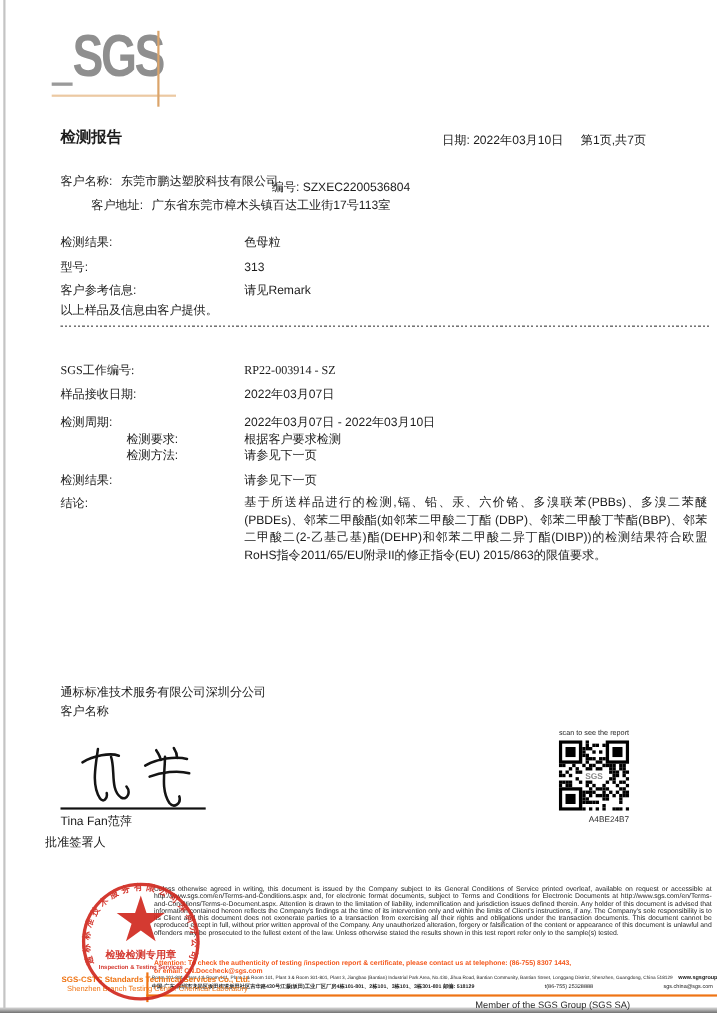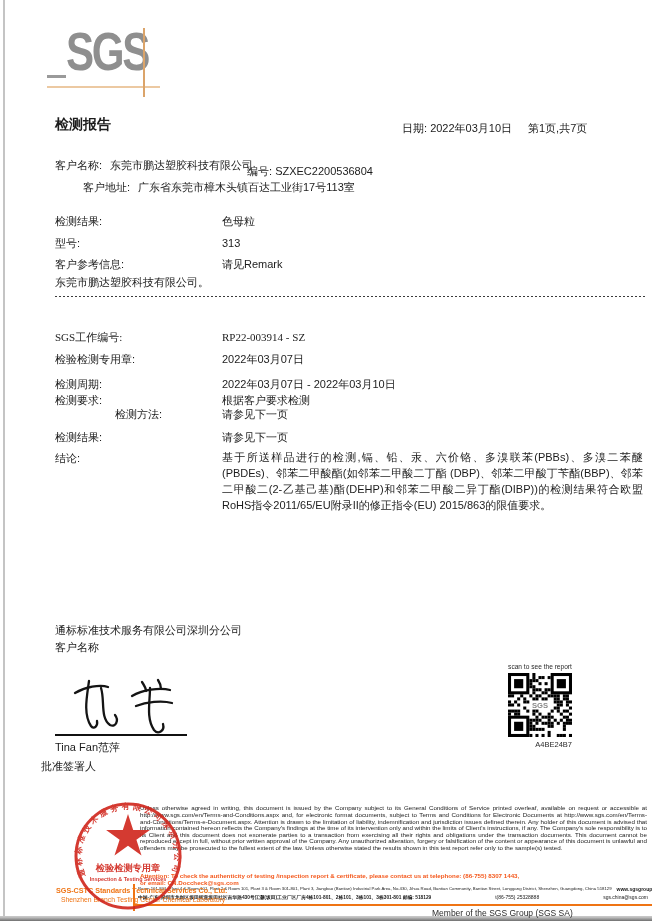--- a/index.html
+++ b/index.html
@@ -53,28 +53,28 @@
 <div class="abs fs11" style="left:247px;top:121px;white-space:nowrap;margin-top:43px;"><span>编号:</span> <span>SZXEC2200536804</span></div>
 <div class="abs fs11" style="left:402px;top:121px;white-space:nowrap;"><span>日期:</span> <span>2022年03月10日</span></div>
 <div class="abs fs11" style="left:528px;top:121px;white-space:nowrap;">第1页,共7页</div>
 
 <div class="row cust" style="top:158px;"><span class="lbl">客户名称:</span><span>东莞市鹏达塑胶科技有限公司</span></div>
 <div class="row cust" style="top:180px;margin-left:28px;"><span class="lbl">客户地址:</span><span>广东省东莞市樟木头镇百达工业街17号113室</span></div>
 
 <div class="row info" style="top:214px;"><span class="lbl">检测结果:</span><span>色母粒</span></div>
 <div class="row info" style="top:236px;"><span class="lbl">型号:</span><span>313</span></div>
 <div class="row info" style="top:257px;"><span class="lbl">客户参考信息:</span><span>请见Remark</span></div>
-<div class="row" style="top:275px;">东莞市鹏达塑胶科技有限公司。</div>
+<div class="row" style="top:275px;">以上样品及信息由客户提供。</div>
 
 <div class="abs dashed" style="left:55px;top:296px;width:590px;"></div>
 
 <div class="row info" style="top:330px;font-family:Liberation Serif, serif;"><span class="lbl">SGS工作编号:</span><span>RP22-003914 - SZ</span></div>
-<div class="row info" style="top:352px;"><span class="lbl">检验检测专用章:</span><span>2022年03月07日</span></div>
+<div class="row info" style="top:352px;"><span class="lbl">样品接收日期:</span><span>2022年03月07日</span></div>
 <div class="row info" style="top:367px;margin-top:10px;"><span class="lbl">检测周期:</span><span>2022年03月07日 - 2022年03月10日</span></div>
-<div class="row info" style="top:393px;"><span class="lbl">检测要求:</span><span>根据客户要求检测</span></div>
+<div class="row info" style="top:393px;text-align:center;"><span class="lbl">检测要求:</span><span>根据客户要求检测</span></div>
 <div class="row info" style="top:407px;text-align:center;"><span class="lbl">检测方法:</span><span>请参见下一页</span></div>
 <div class="row info" style="top:430px;"><span class="lbl">检测结果:</span><span>请参见下一页</span></div>
 
 <div class="abs fs11" style="left:55px;top:451px;">结论:</div>
 <div class="abs conclusion-text" style="left:222px;top:449px;width:421px;">基于所送样品进行的检测,镉、铅、汞、六价铬、多溴联苯(PBBs)、多溴二苯醚(PBDEs)、邻苯二甲酸酯(如邻苯二甲酸二丁酯 (DBP)、邻苯二甲酸丁苄酯(BBP)、邻苯二甲酸二(2-乙基己基)酯(DEHP)和邻苯二甲酸二异丁酯(DIBP))的检测结果符合欧盟RoHS指令2011/65/EU附录II的修正指令(EU) 2015/863的限值要求。</div>
 
 <div class="abs fs11" style="left:55px;top:623px;">通标标准技术服务有限公司深圳分公司</div>
 <div class="abs fs11" style="left:55px;top:640px;">客户名称</div>
 
 <svg class="abs" style="left:70px;top:676px;" width="122" height="62" viewBox="0 0 122 62">

